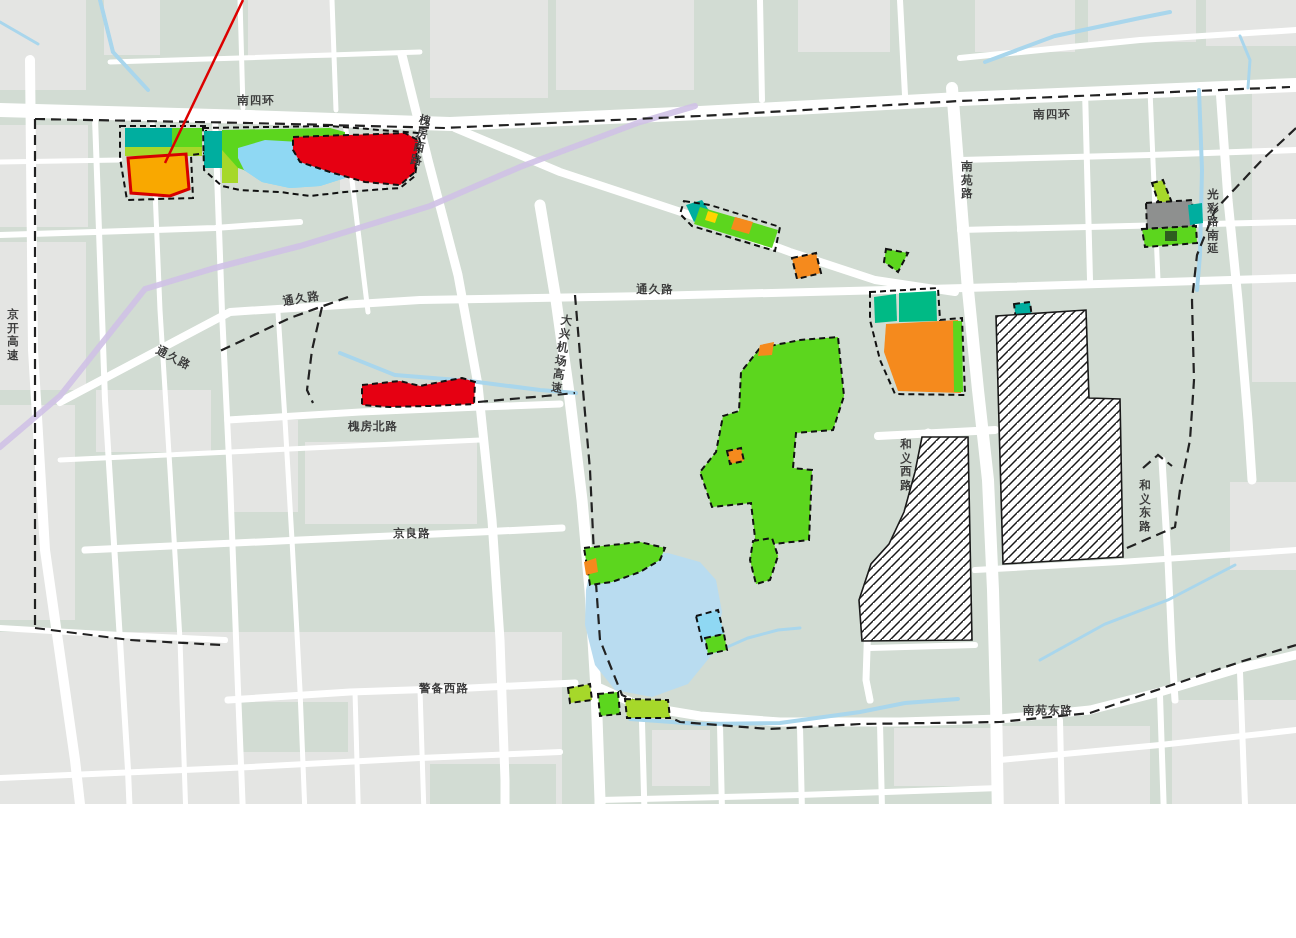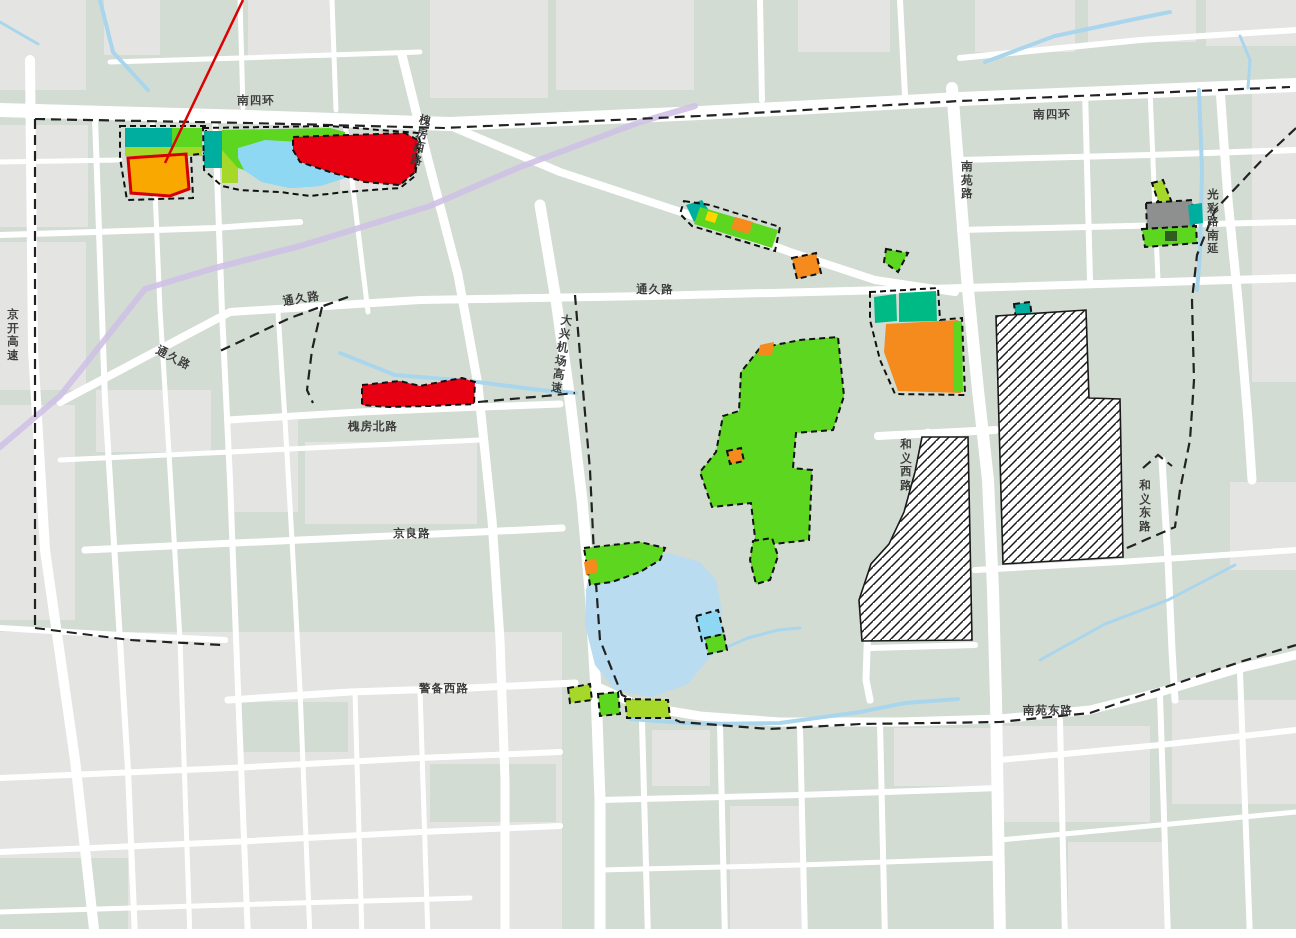--- a/index.html
+++ b/index.html
@@ -1,16 +1,16 @@
 <!DOCTYPE html>
 <html><head>
 <meta charset="utf-8">
 <style>
   html,body{margin:0;padding:0;background:#ffffff;}
-  #stage{position:relative;width:1296px;height:929px;overflow:hidden;background:#ffffff;
+  #stage{position:relative;width:1296px;height:804px;overflow:hidden;background:#ffffff;
          font-family:"DejaVu Sans",sans-serif;text-align:right;}
   svg{display:block;}
   text{font-family:"DejaVu Sans",sans-serif;fill:#3b3b3b;font-weight:600;}
 </style>
 </head>
 <body>
 
 <div id="stage">
   <svg id="map-svg" width="1296" height="938" viewBox="0 0 1296 938" xmlns="http://www.w3.org/2000/svg">
     <defs>

